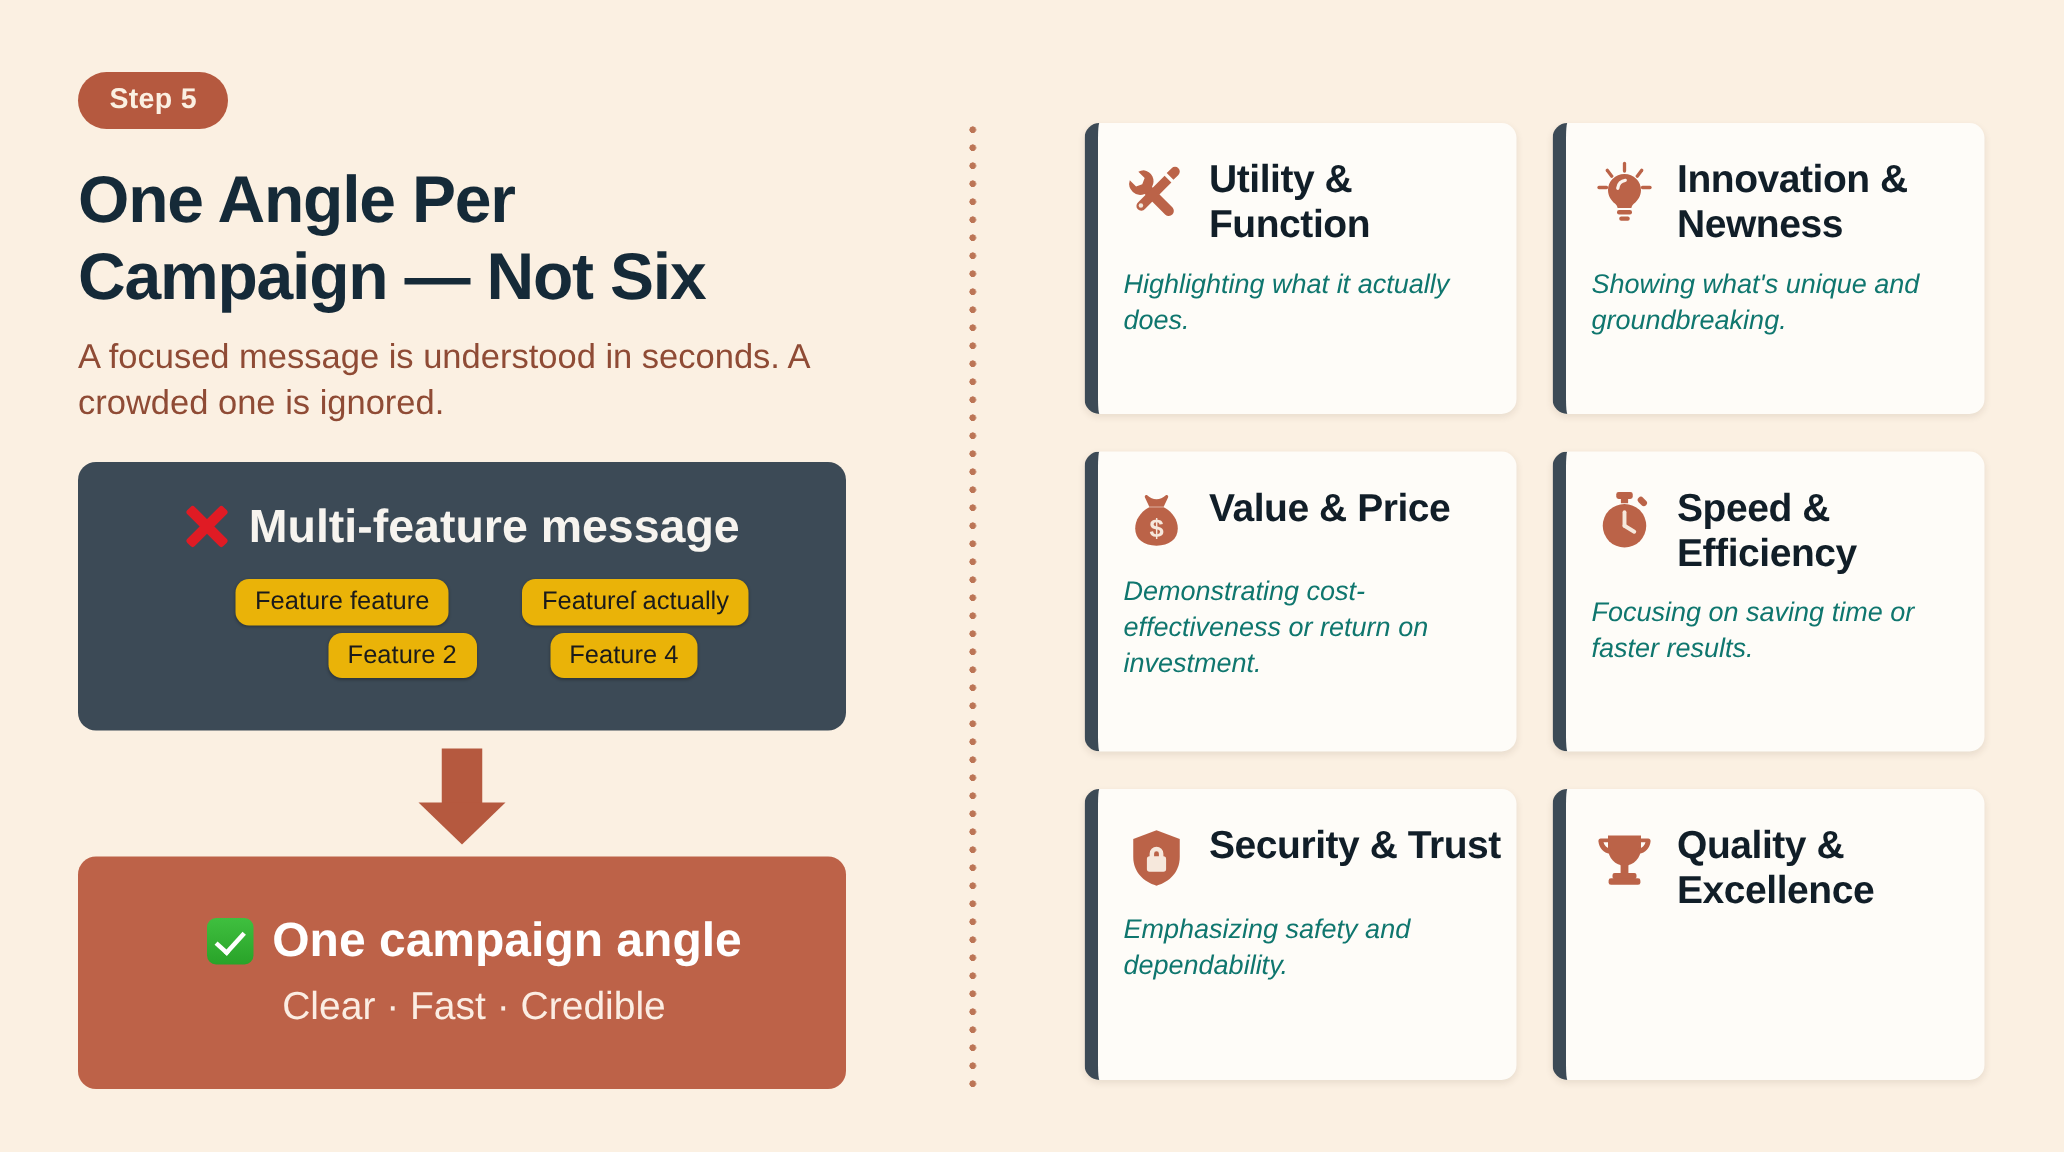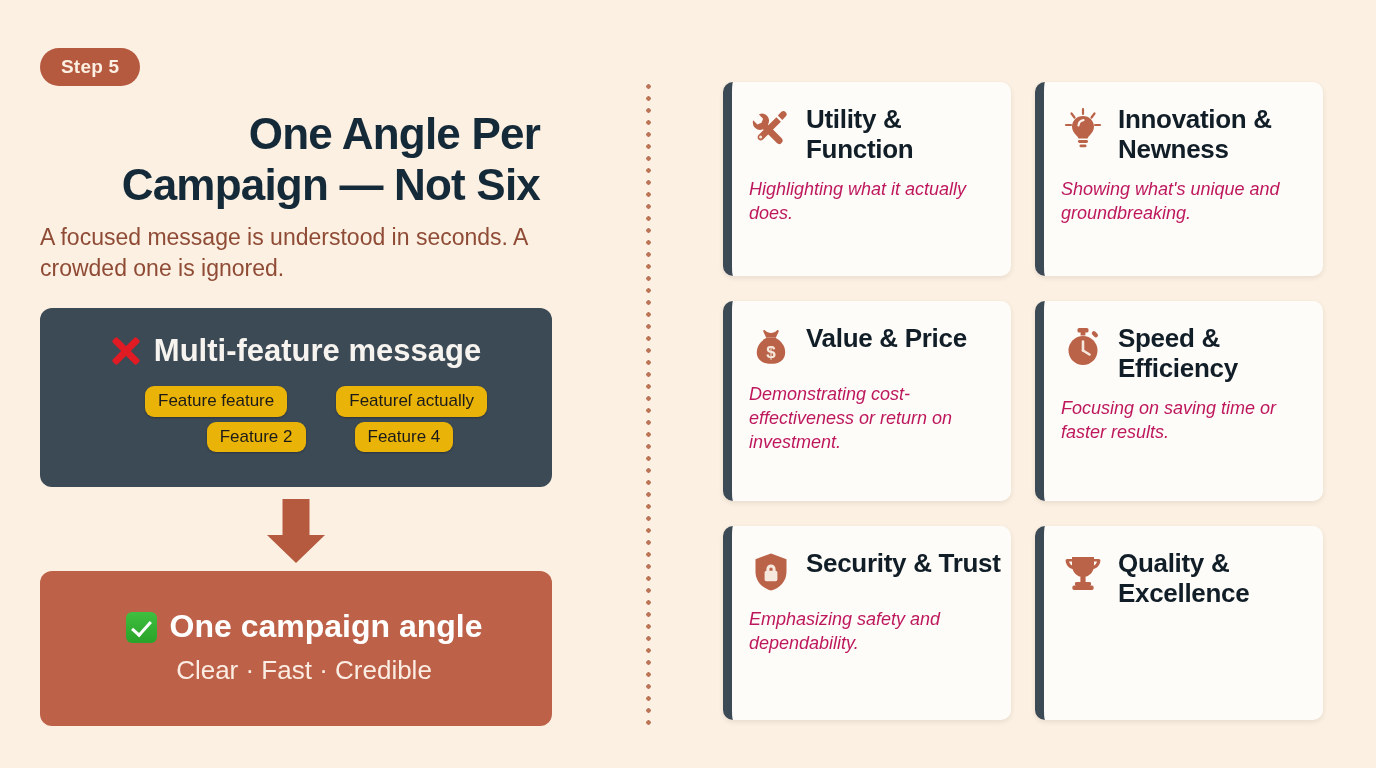--- a/index.html
+++ b/index.html
@@ -17,21 +17,21 @@
   .slide {
     position: relative;
     width: 1376px;
     height: 768px;
     background: #FBF0E2;
   }
 
   
   .left-col {
     position: absolute;
-    left: 40px;
+    left: 52px;
     top: 48px;
     width: 520px;
   }
 
   .step-badge {
     display: inline-block;
     background: #B5593F;
     color: #FBF0E2;
     font-size: 19px;
     font-weight: bold;
@@ -42,21 +42,20 @@
   }
 
   .headline {
     margin-top: 23px;
     font-size: 44px;
     font-weight: bold;
     color: #152A38;
     line-height: 1.15;
     letter-spacing: -0.8px;
     max-width: 500px;
-    text-align: right;
   }
 
   .subhead {
     margin-top: 12px;
     font-size: 23px;
     color: #8F4B35;
     line-height: 1.35;
     max-width: 490px;
   }
 
@@ -257,21 +256,21 @@
     font-weight: bold;
     color: #111E28;
     line-height: 1.16;
     letter-spacing: -0.3px;
   }
 
   .card-desc {
     margin-top: 14px;
     font-size: 18px;
     font-style: italic;
-    color: #be185d;
+    color: #0f766e;
     line-height: 1.32;
   }
 </style>
 </head>
 <body>
 
 <div class="slide">
 
   <div class="left-col">
 

